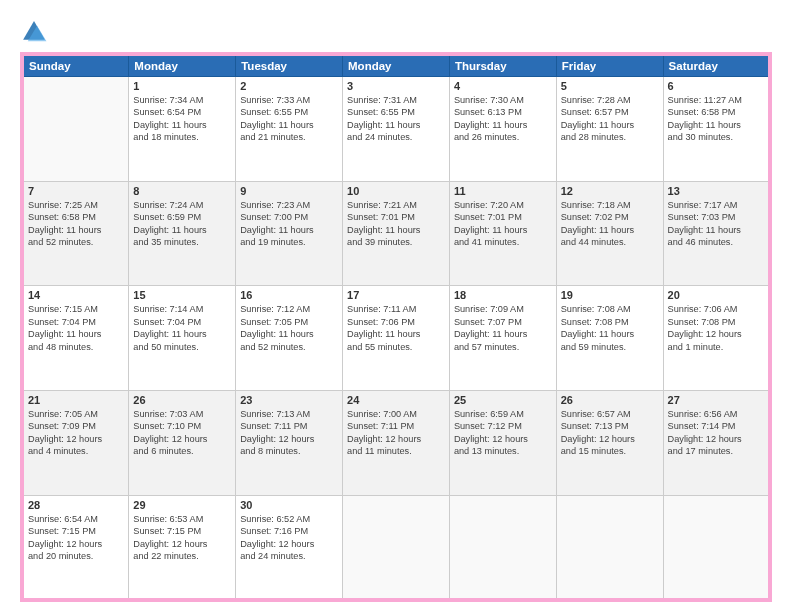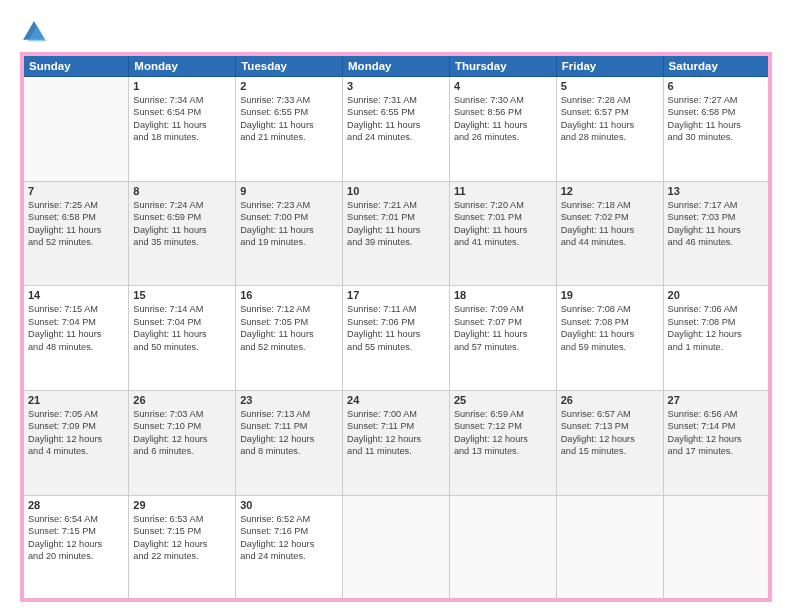--- a/index.html
+++ b/index.html
@@ -157,34 +157,34 @@
           <td>
             <span class="day-num">3</span>
             <div class="cell-text">Sunrise: 7:31 AM</div>
             <div class="cell-text">Sunset: 6:55 PM</div>
             <div class="cell-text">Daylight: 11 hours</div>
             <div class="cell-text">and 24 minutes.</div>
           </td>
           <td>
             <span class="day-num">4</span>
             <div class="cell-text">Sunrise: 7:30 AM</div>
-            <div class="cell-text">Sunset: 8:56 PM</div>
+            <div class="cell-text">Sunset: 6:13 PM</div>
             <div class="cell-text">Daylight: 11 hours</div>
             <div class="cell-text">and 26 minutes.</div>
           </td>
           <td>
             <span class="day-num">5</span>
             <div class="cell-text">Sunrise: 7:28 AM</div>
             <div class="cell-text">Sunset: 6:57 PM</div>
             <div class="cell-text">Daylight: 11 hours</div>
             <div class="cell-text">and 28 minutes.</div>
           </td>
           <td>
             <span class="day-num">6</span>
-            <div class="cell-text">Sunrise: 7:27 AM</div>
+            <div class="cell-text">Sunrise: 11:27 AM</div>
             <div class="cell-text">Sunset: 6:58 PM</div>
             <div class="cell-text">Daylight: 11 hours</div>
             <div class="cell-text">and 30 minutes.</div>
           </td>
         </tr>
         <tr class="row-shaded">
           <td>
             <span class="day-num">7</span>
             <div class="cell-text">Sunrise: 7:25 AM</div>
             <div class="cell-text">Sunset: 6:58 PM</div>

